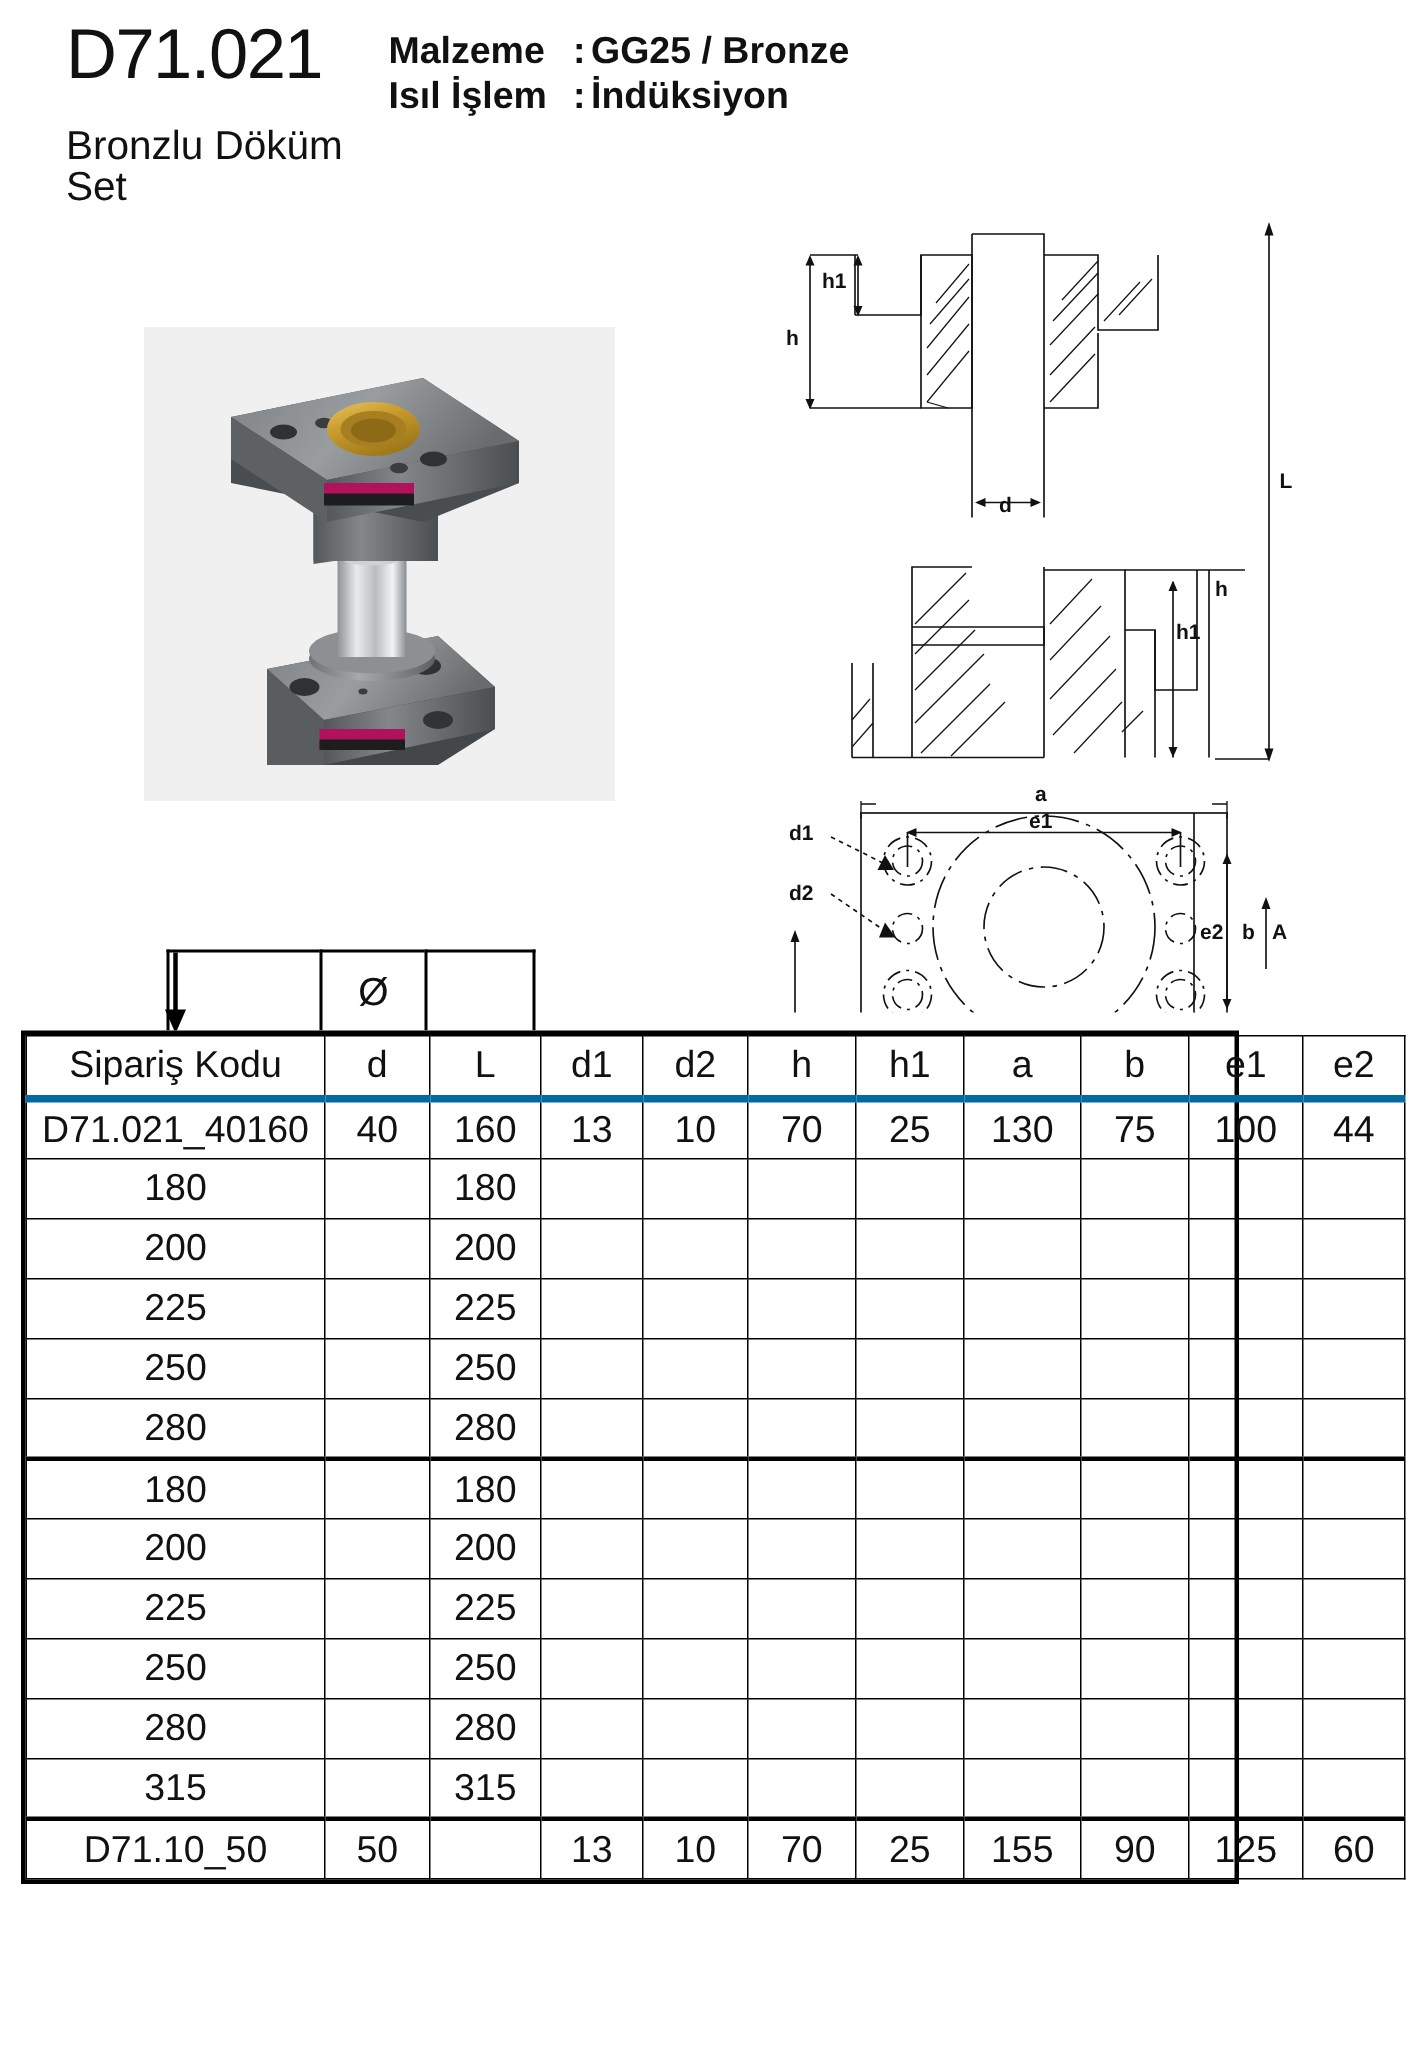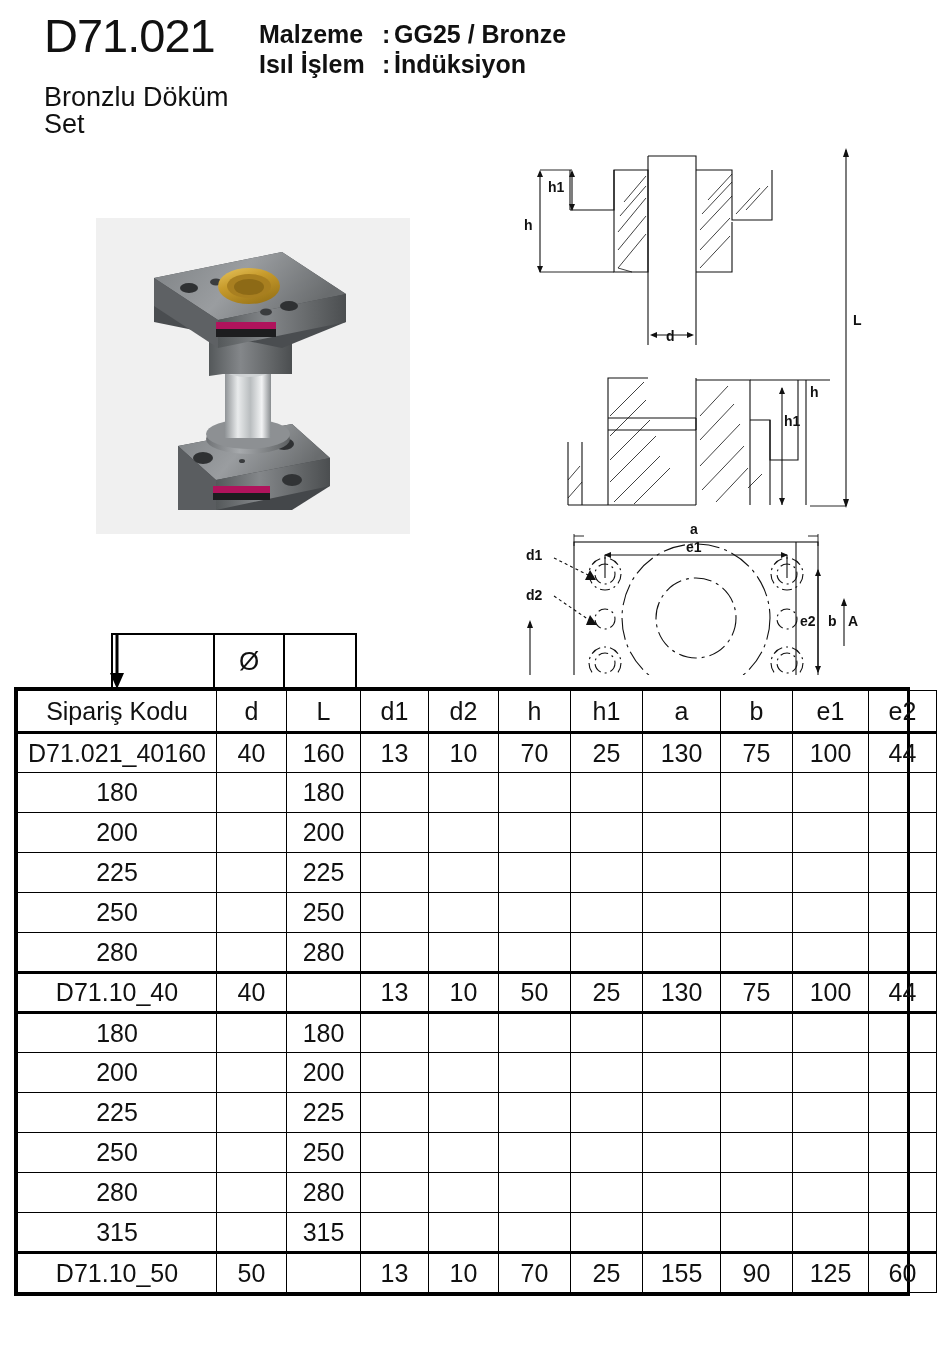--- a/index.html
+++ b/index.html
@@ -116,21 +116,21 @@
     width: 40px;
     height: 58px;
     pointer-events: none;
   }
 
   
   #spec-table-wrap {
     position: absolute;
     left: 14px;
     top: 687px;
-    width: 896px;
+    width: 812px;
     border: 3px solid #000;
     box-sizing: border-box;
     background: #fff;
   }
   table.spec-table {
     border-collapse: collapse;
     width: 100%;
     table-layout: fixed;
   }
   table.spec-table td, table.spec-table th {
@@ -148,21 +148,21 @@
     height: 42px;
     border-bottom: 3px solid #000;
   }
   th.col-code, td.col-code {
     text-align: right;
     padding-right: 10px;
   }
   th.col-code { text-align: center; padding-right: 8px; }
   th.th-bold { font-weight: bold; }
   tr.row-group-end td { border-bottom: 3px solid #000; }
-  tr.row-group-start td { border-top: 3px solid #0369a1; }
+  tr.row-group-start td { border-top: 5px solid #0369a1; }
   td.col-code { font-size: 25px; }
 </style>
 </head>
 <body>
 
 <div id="header-block">
   <div id="product-code">D71.021</div>
   <div id="product-subtitle">Bronzlu Döküm Set</div>
   <div id="spec-list">
     <span class="spec-row">
@@ -540,33 +540,20 @@
           <td class="col-L">280</td>
           <td class="col-d1"></td>
           <td class="col-d2"></td>
           <td class="col-h"></td>
           <td class="col-h1"></td>
           <td class="col-a"></td>
           <td class="col-b"></td>
           <td class="col-e1"></td>
           <td class="col-e2"></td>
         </tr>
-        <tr class="row-group-end">
-          <td class="col-code">D71.10_40</td>
-          <td class="col-d">40</td>
-          <td class="col-L"></td>
-          <td class="col-d1">13</td>
-          <td class="col-d2">10</td>
-          <td class="col-h">50</td>
-          <td class="col-h1">25</td>
-          <td class="col-a">130</td>
-          <td class="col-b">75</td>
-          <td class="col-e1">100</td>
-          <td class="col-e2">44</td>
-        </tr>
         <tr>
           <td class="col-code">180</td>
           <td class="col-d"></td>
           <td class="col-L">180</td>
           <td class="col-d1"></td>
           <td class="col-d2"></td>
           <td class="col-h"></td>
           <td class="col-h1"></td>
           <td class="col-a"></td>
           <td class="col-b"></td>

